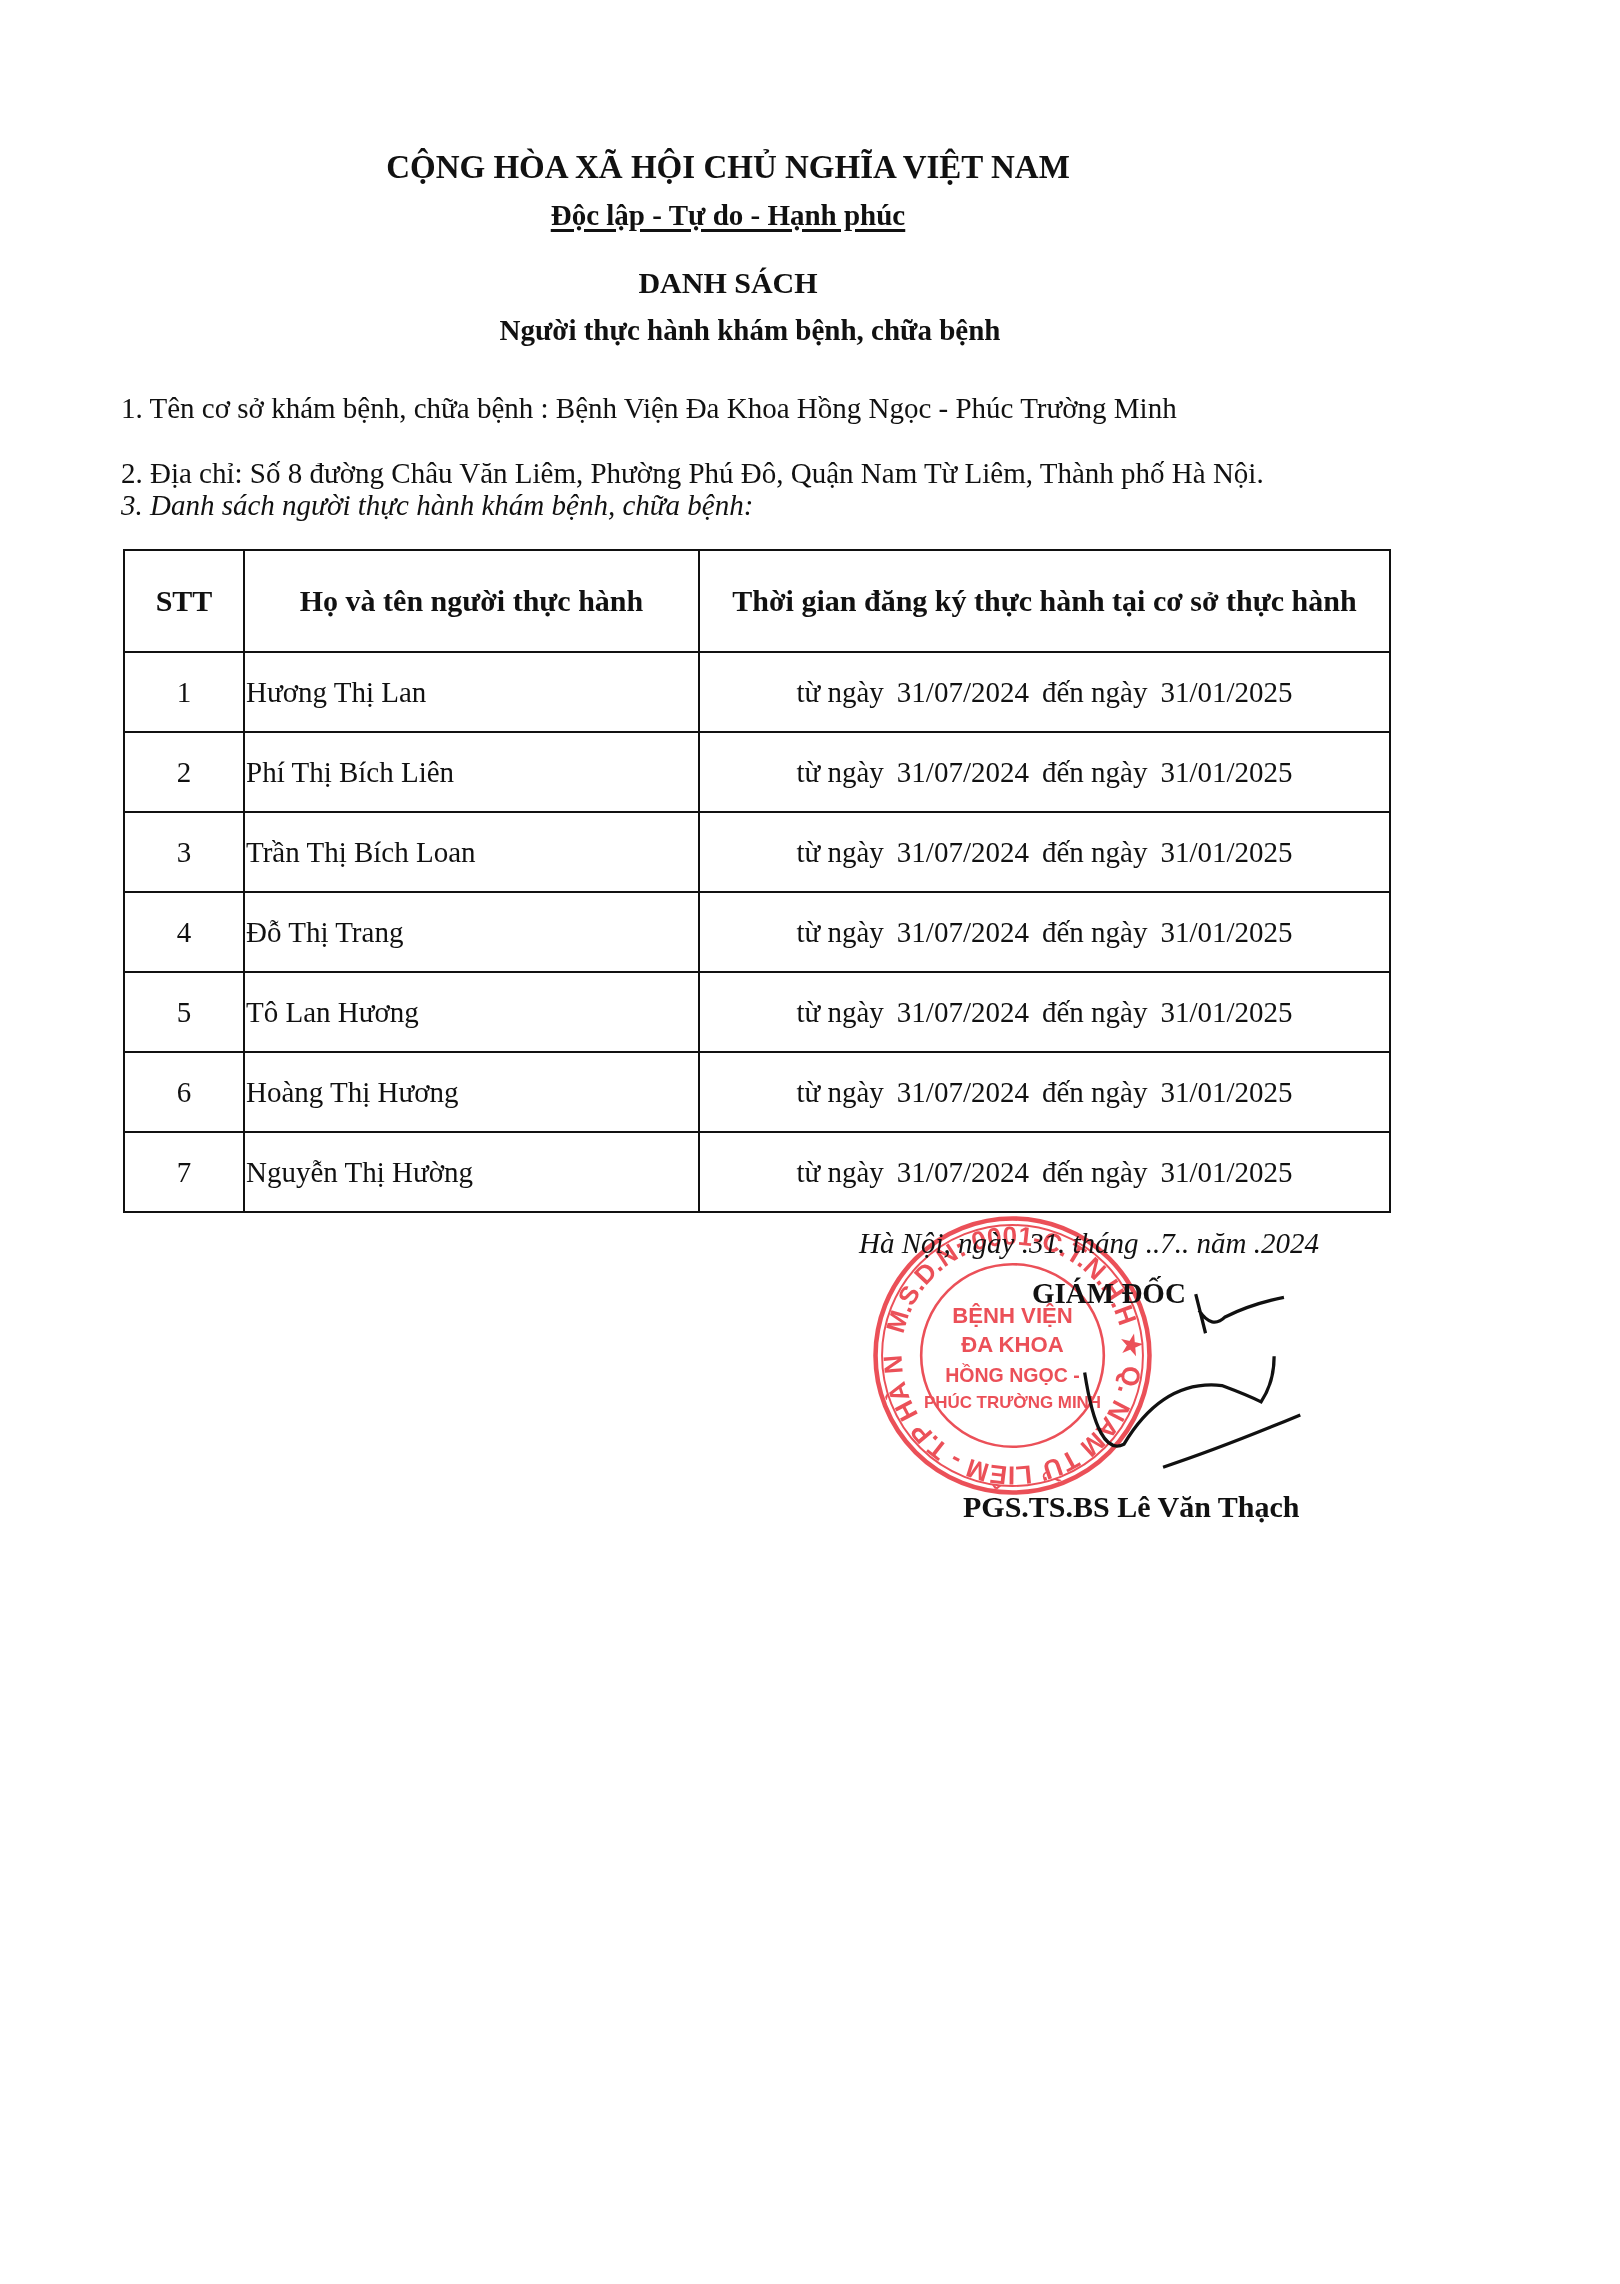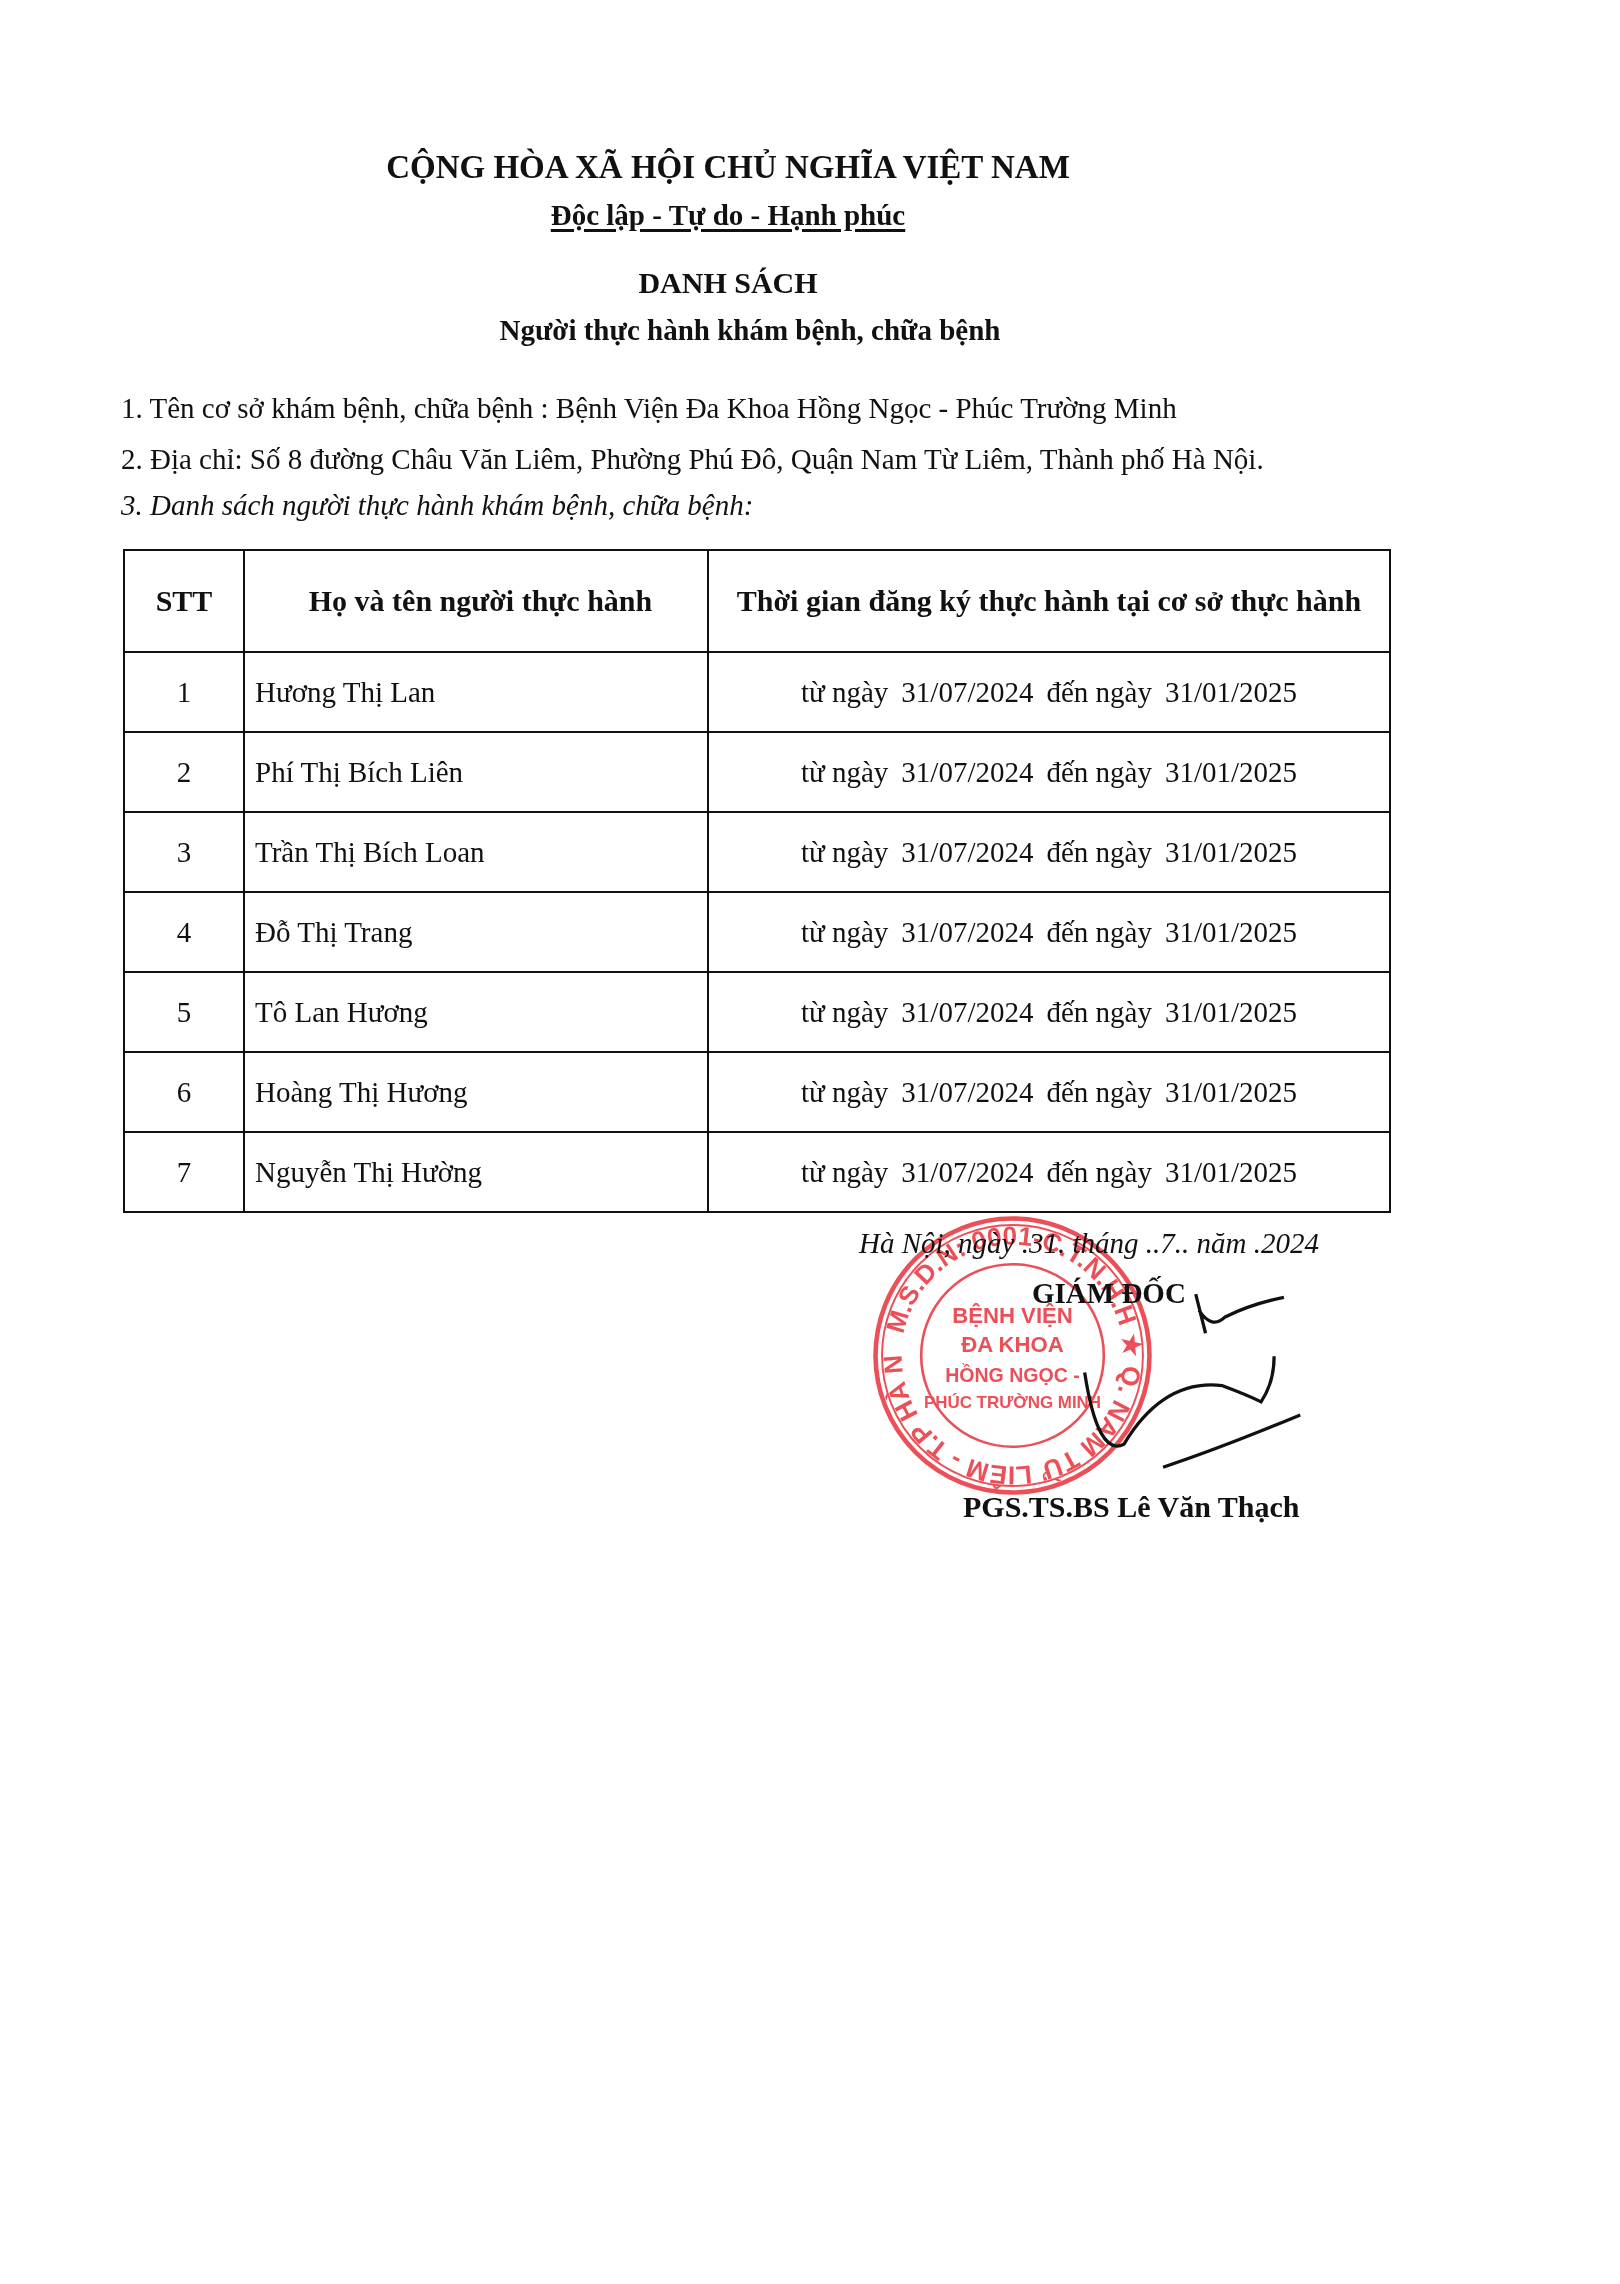--- a/index.html
+++ b/index.html
@@ -3,27 +3,27 @@
 <meta charset="utf-8">
 <style>
   html,body{margin:0;padding:0;background:#fff;}
   body{width:1620px;height:2284px;position:relative;overflow:hidden;font-family:"Liberation Serif","DejaVu Serif",serif;color:#111;}
   .center{position:absolute;left:0;width:1456px;text-align:center;font-weight:bold;}
   #h1{top:149px;font-size:33px;}
   #h2{top:199px;font-size:29px;text-decoration:underline;text-decoration-thickness:2.6px;text-underline-offset:3.9px;}
   #h3{top:266px;font-size:30px;}
   #h4{top:314px;font-size:29px;margin-left:22px;}
   .line{position:absolute;left:121px;font-size:29px;white-space:nowrap;}
-  #l1{top:392px;} #l2{top:443px;text-align:center;} #l3{top:489px;font-style:italic;}
+  #l1{top:392px;} #l2{top:457px;text-align:center;} #l3{top:489px;font-style:italic;}
   table{position:absolute;left:123px;top:549px;width:1268px;border-collapse:collapse;font-size:29px;}
   td,th{border:2.6px solid #111;}
   th{height:98px;font-weight:bold;font-size:30px;}
   td{height:76px;}
   .c1{width:116px;text-align:center;}
-  .c2{width:451px;text-align:left;padding-left:10px;}
+  .c2{width:451px;text-align:left;padding-left:1px;}
   .c3{text-align:center;}
   .c3 span{display:inline-block;margin:0 6.5px;}
   #place{position:absolute;left:859px;top:1227px;font-size:29px;font-style:italic;white-space:nowrap;}
   #title-sign{position:absolute;left:1032px;top:1277px;font-size:29px;font-weight:bold;}
   #signer{position:absolute;left:963px;top:1490px;font-size:30px;font-weight:bold;white-space:nowrap;}
   #stamp{position:absolute;left:869px;top:1212px;width:287px;height:287px;opacity:0.85;}
   #signature{position:absolute;left:980px;top:1281px;width:340px;height:196px;}
 </style>
 </head>
 <body>

